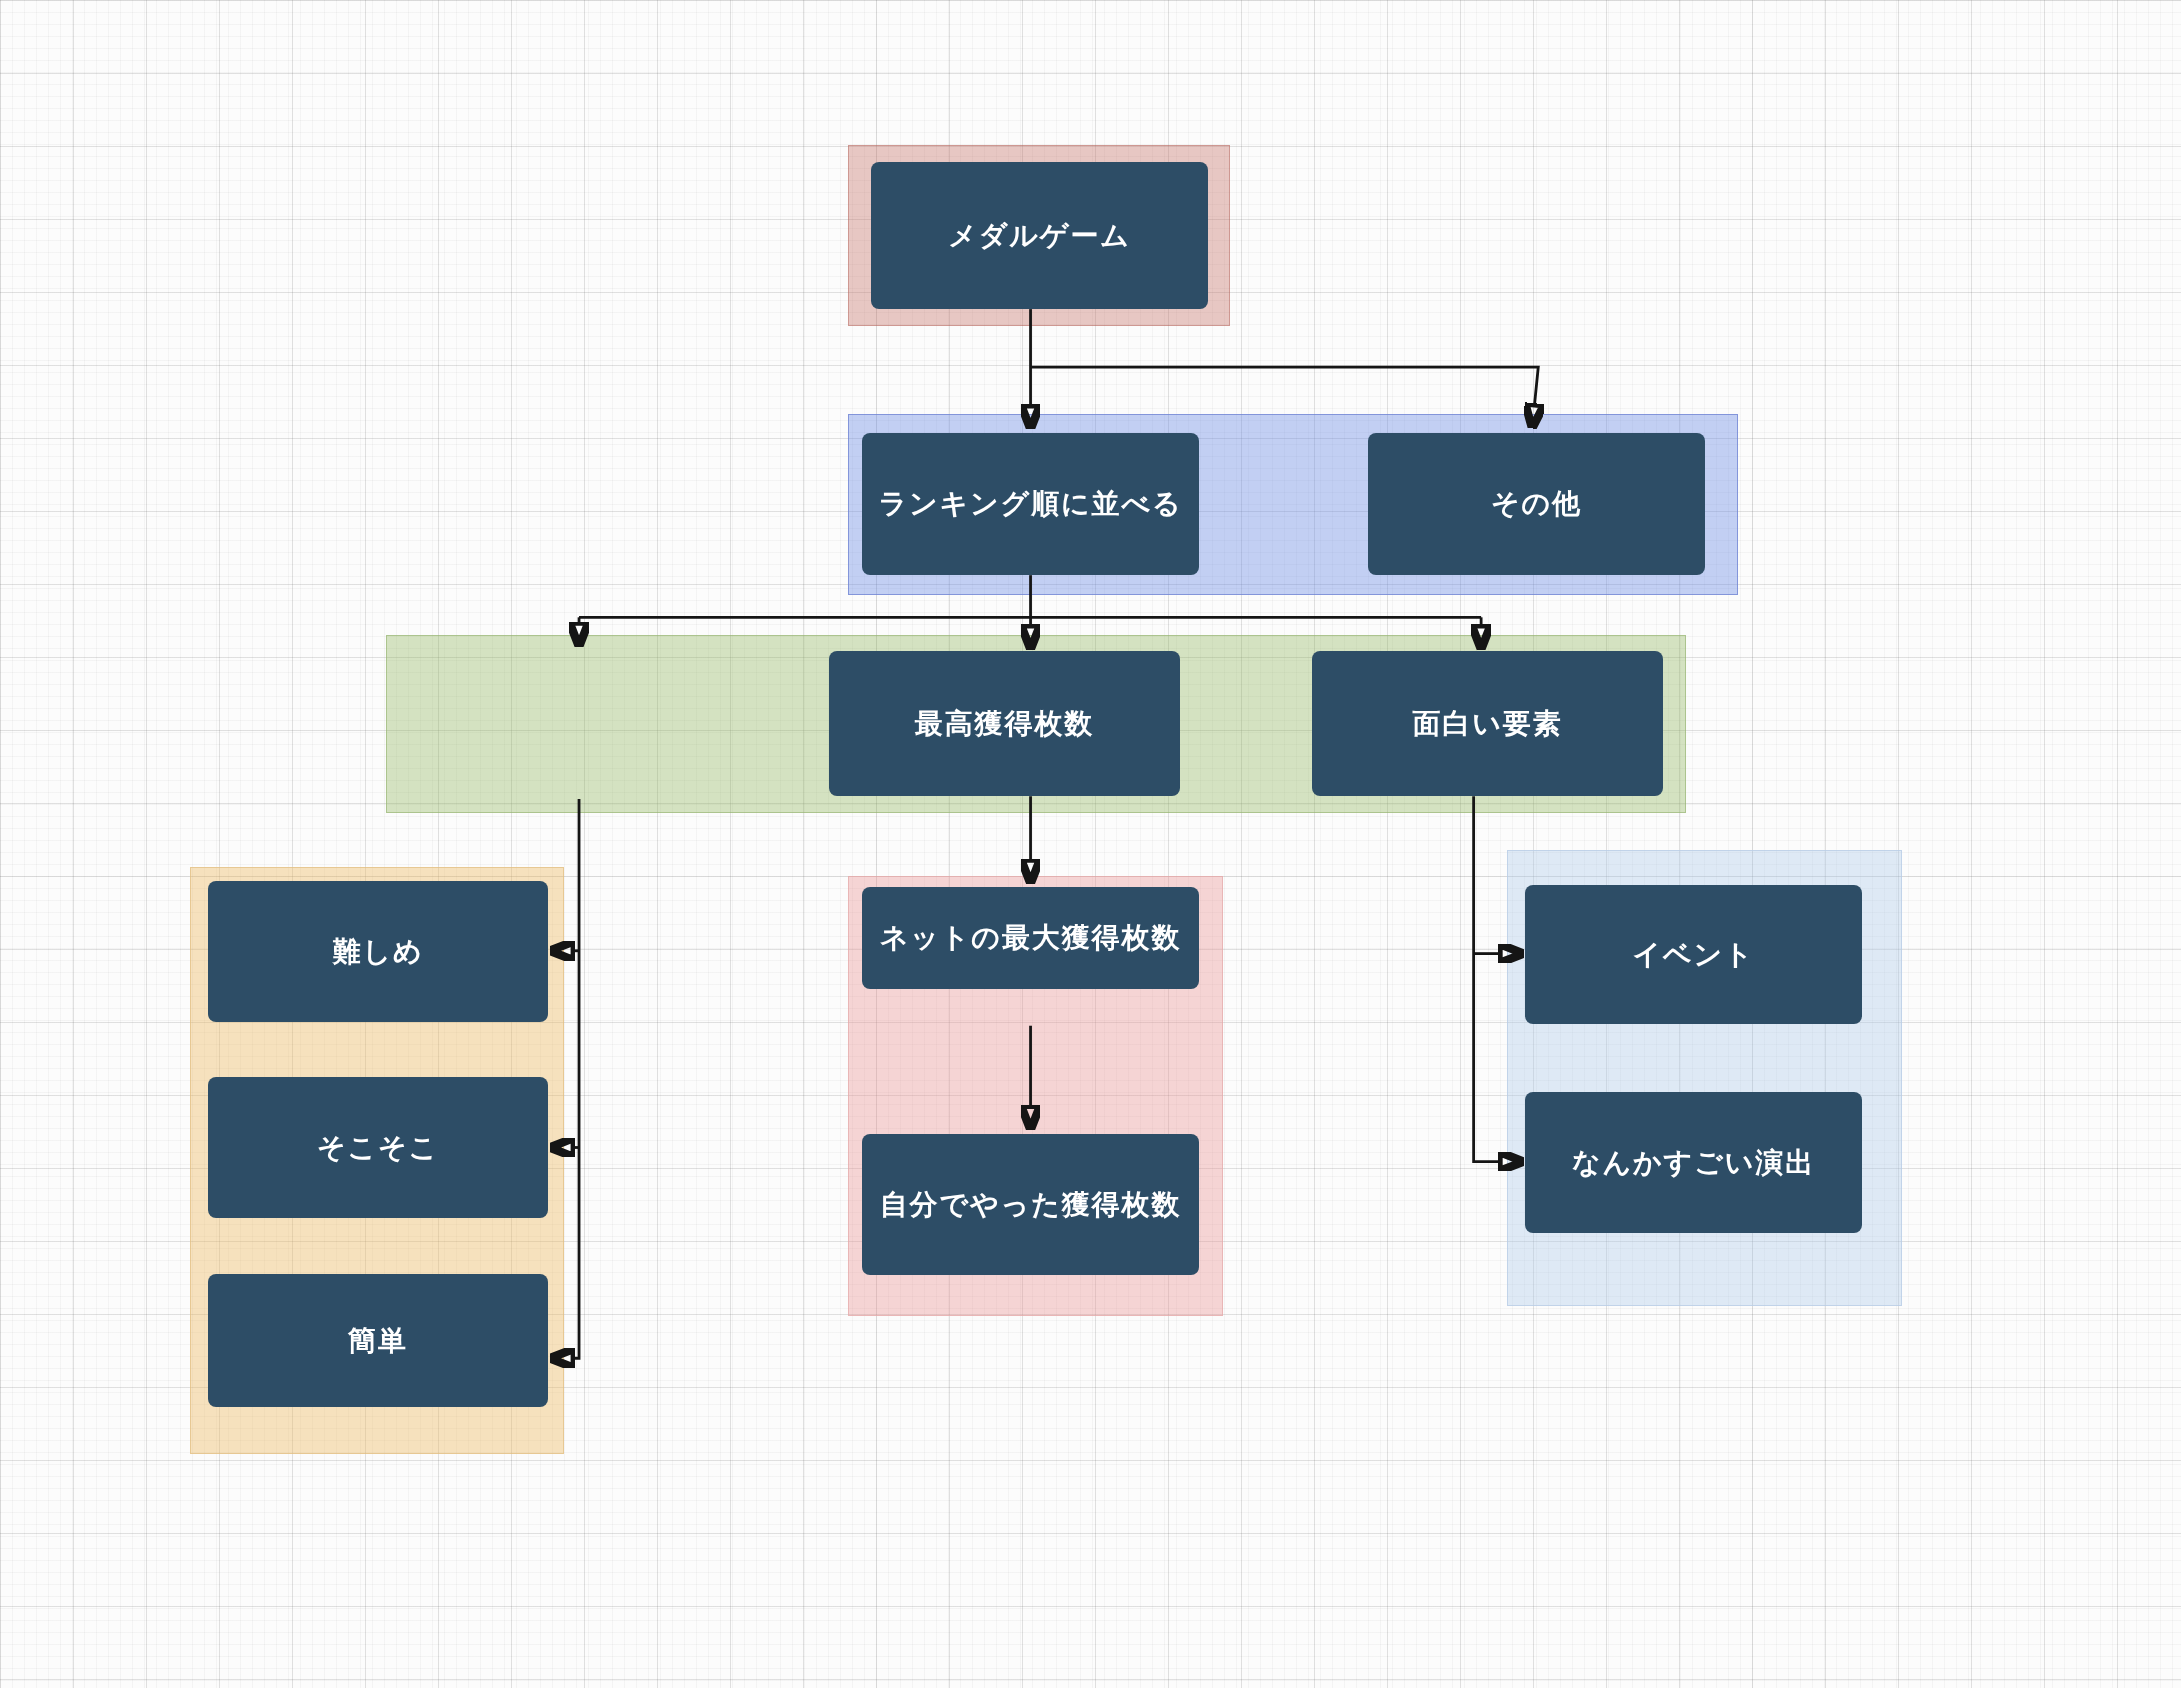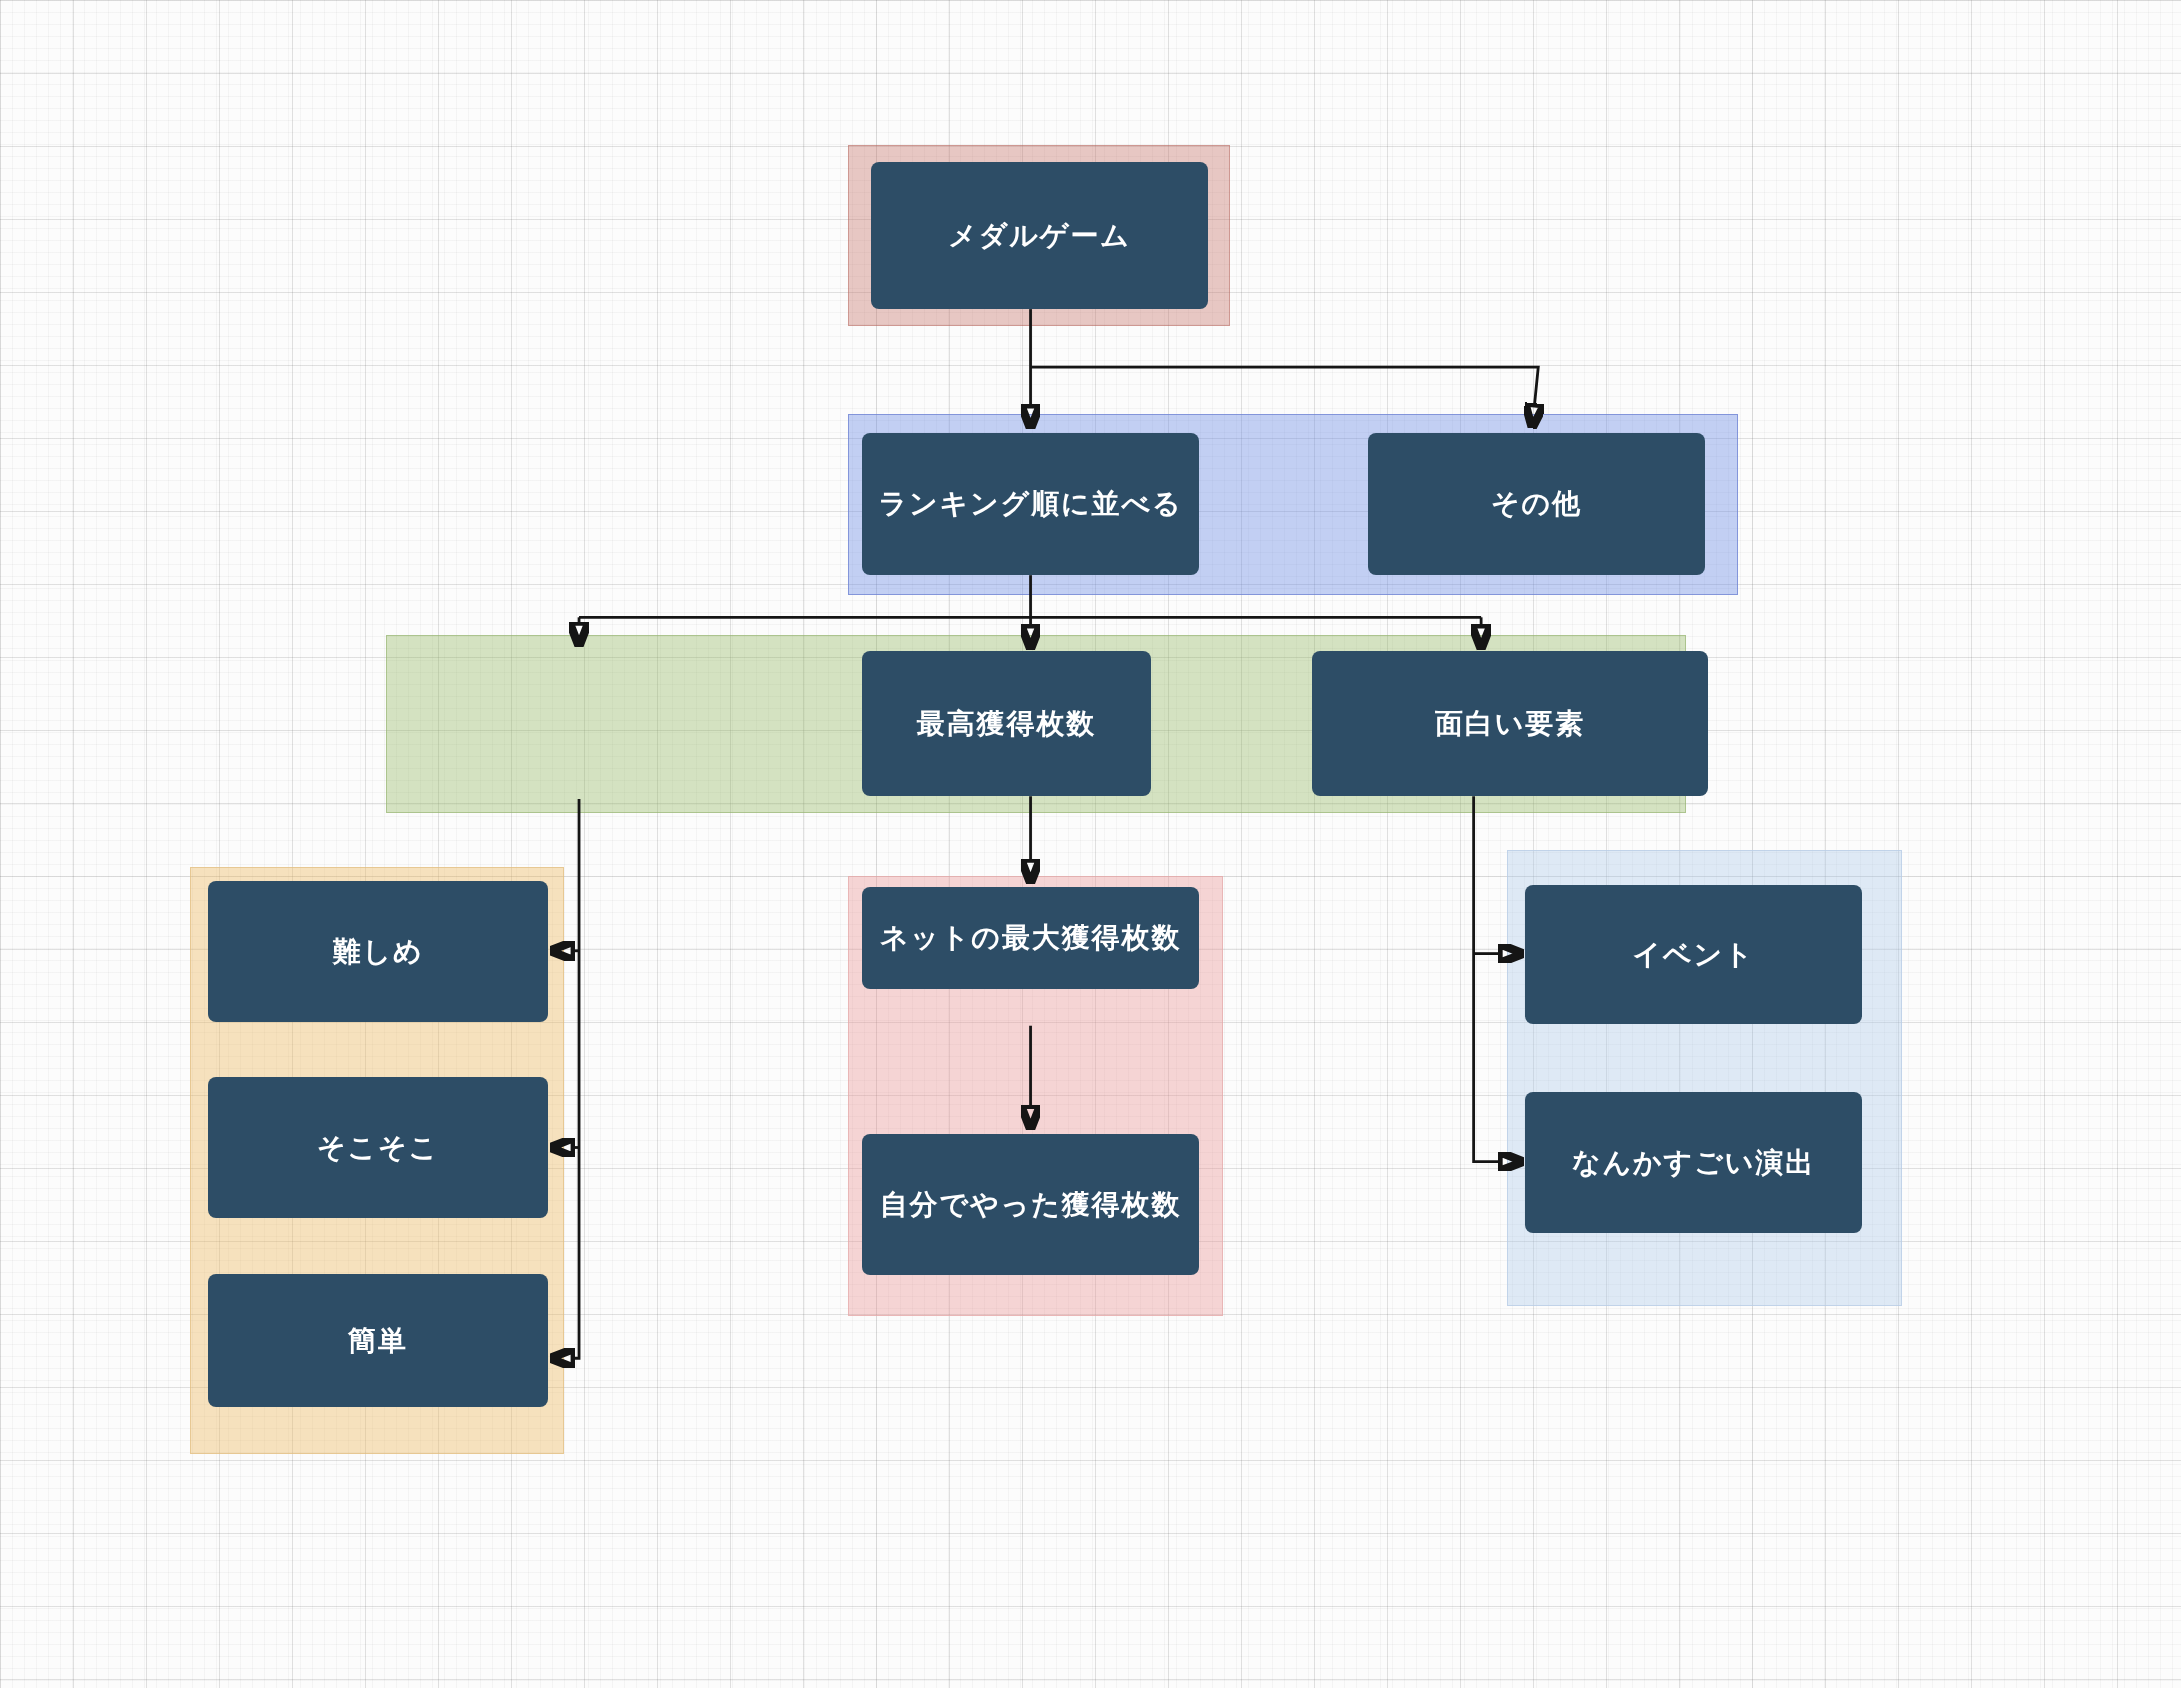--- a/index.html
+++ b/index.html
@@ -70,22 +70,22 @@
     display: flex;
     align-items: center;
     justify-content: center;
     text-align: center;
     cursor: pointer;
   }
   #node-medal      { left: 871px;  top: 162px;  width: 337px; height: 147px; }
   #node-ranking    { left: 862px;  top: 433px;  width: 337px; height: 142px; }
   #node-other      { left: 1368px; top: 433px;  width: 337px; height: 142px; }
   #node-difficulty { left: 422px;  top: 651px;  width: 317px; height: 148px; }
-  #node-max-coins  { left: 862px;  top: 651px;  width: 289px; height: 145px; }
-  #node-fun-factor { left: 1312px; top: 651px;  width: 396px; height: 145px; }
+  #node-max-coins  { left: 829px;  top: 651px;  width: 351px; height: 145px; }
+  #node-fun-factor { left: 1312px; top: 651px;  width: 351px; height: 145px; }
   #node-hard       { left: 208px;  top: 881px;  width: 340px; height: 141px; }
   #node-medium     { left: 208px;  top: 1077px; width: 340px; height: 141px; }
   #node-easy       { left: 208px;  top: 1274px; width: 340px; height: 133px; }
   #node-net-max    { left: 862px;  top: 887px;  width: 337px; height: 102px; }
   #node-self-max   { left: 862px;  top: 1134px; width: 337px; height: 141px; }
   #node-event      { left: 1525px; top: 885px;  width: 337px; height: 139px; }
   #node-effect     { left: 1525px; top: 1092px; width: 337px; height: 141px; }
   svg.connectors {
     position: absolute;
     left: 0; top: 0;

